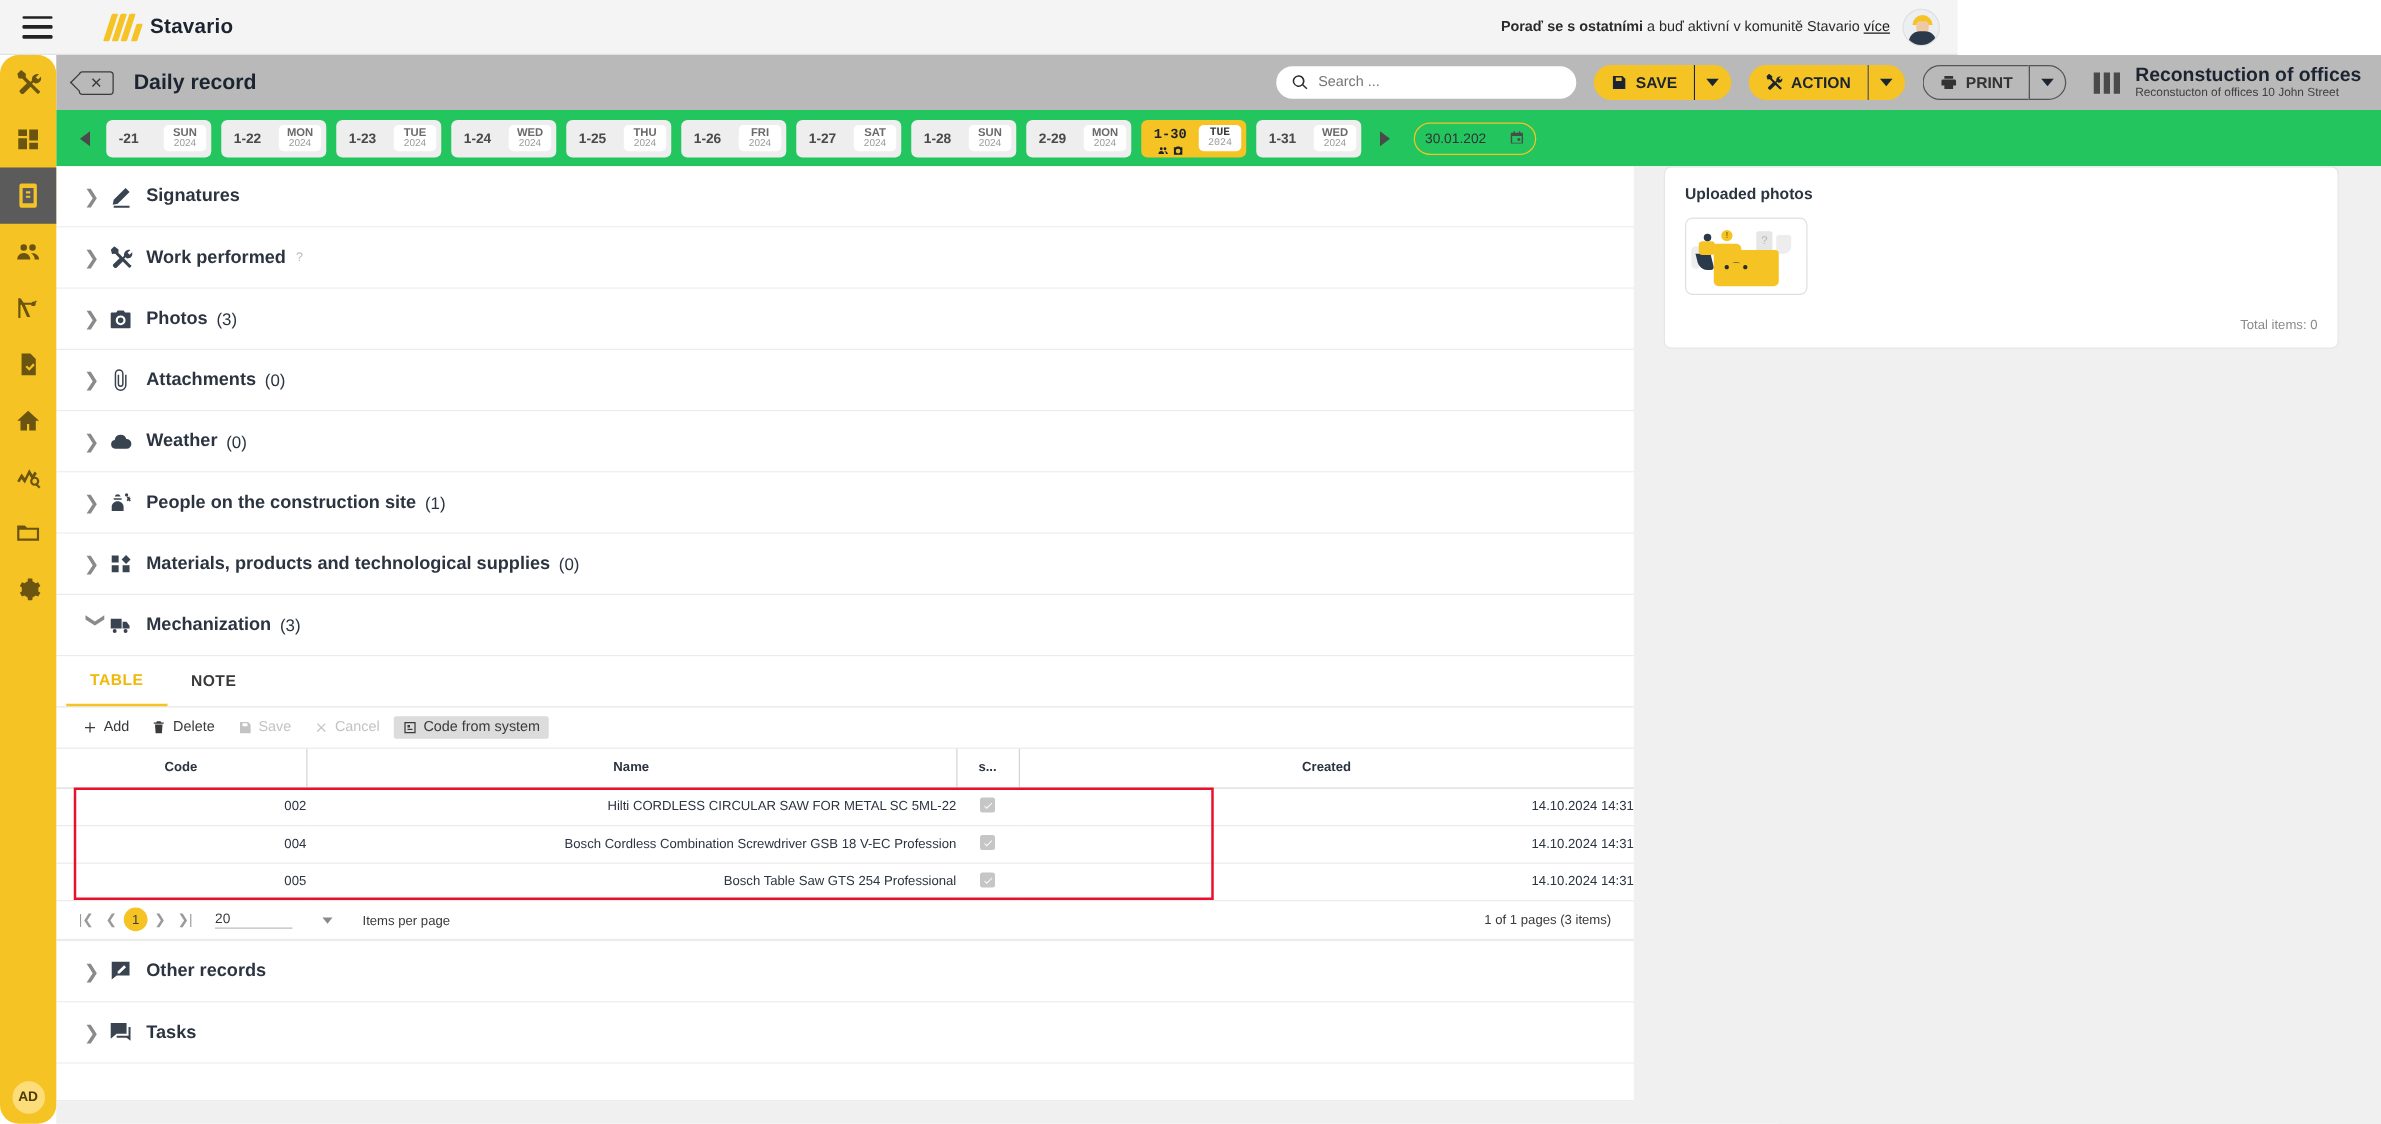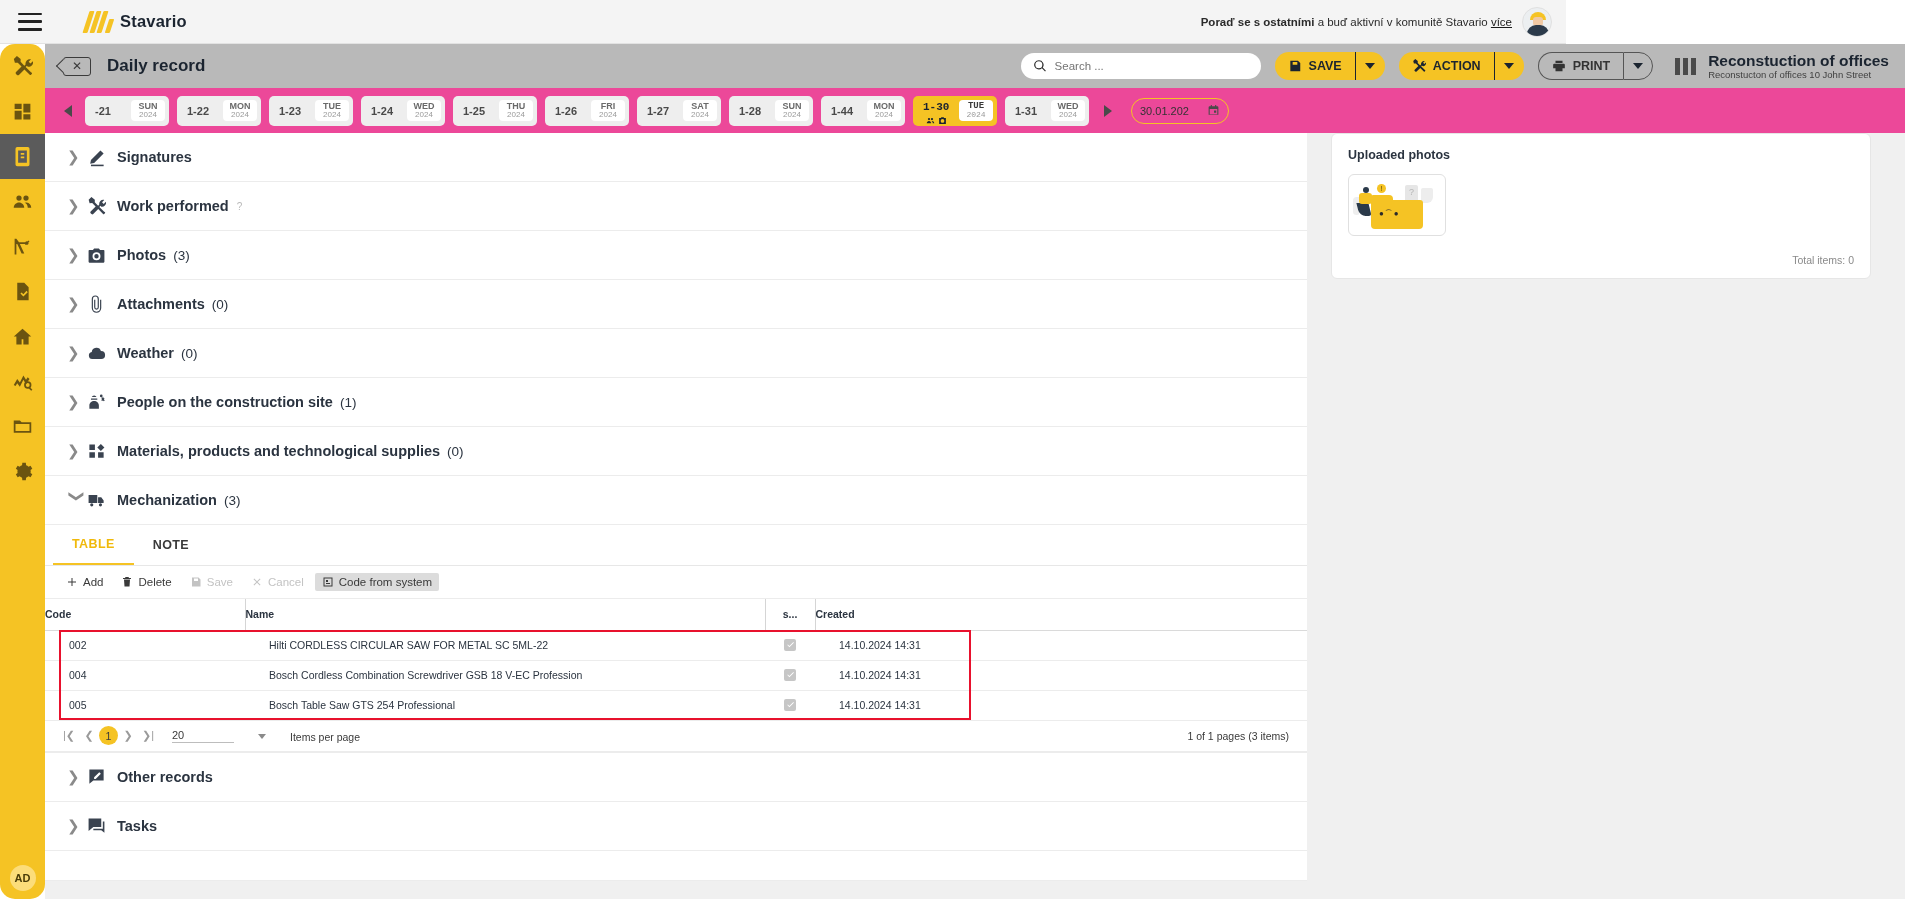--- a/index.html
+++ b/index.html
@@ -119,21 +119,21 @@
     display: flex; align-items: center; gap: 12px; margin-left: 22px; padding-right: 16px;
   }
   .bars { display: flex; gap: 3px; }
   .bars i { display:block; width: 5px; height: 17px; background: #4a4a4a; }
   .proj-title { font-size: 15.5px; font-weight: bold; color: #1b2430; line-height: 1.15; }
   .proj-sub { font-size: 9.5px; color: #3f3f3f; }
 
   
   .datestrip {
     position: absolute; top: 88px; left: 45px; width: 1860px; height: 45px;
-    background: #ec4899; display: flex; align-items: center; padding-left: 14px;
+    background: #22c55e; display: flex; align-items: center; padding-left: 14px;
   }
   .arrow-btn { width: 18px; display:flex; align-items:center; justify-content:center; cursor:pointer; }
   .tri-l { width:0;height:0;border-top:6px solid transparent;border-bottom:6px solid transparent;border-right:8px solid #4a4a4a; }
   .tri-r { width:0;height:0;border-top:6px solid transparent;border-bottom:6px solid transparent;border-left:8px solid #4a4a4a; }
   .day {
     height: 30px; min-width: 84px; background: #eeeeee; border-radius: 5px;
     margin-left: 8px; display: flex; align-items: center; justify-content: space-between;
     padding: 0 4px 0 10px; cursor: pointer;
   }
   .day.sel { background: #f5c324; font-family: Liberation Mono, monospace; }
@@ -184,27 +184,28 @@
           border-bottom: 1px solid #ececec; }
   .tbtn { display: flex; align-items: center; gap: 5px; padding: 3px 7px; font-size: 11.5px;
           color: #3a3a3a; cursor: pointer; border-radius: 2px; }
   .tbtn svg { width: 12px; height: 12px; fill: #3a3a3a; }
   .tbtn.disabled { color: #c3c3c3; cursor: default; }
   .tbtn.disabled svg { fill: #c3c3c3; }
   .tbtn.hl { background: #dcdcdc; }
 
   table { width: 100%; border-collapse: collapse; }
   thead th {
-    height: 31px; font-size: 10.5px; font-weight: bold; color: #2b3440; text-align: left;
+    height: 31px; font-size: 10.5px; font-weight: bold; color: #2b3440; text-align: center;
     border-bottom: 1px solid #dadada; padding-left: 0; vertical-align: middle;
   }
   thead th.sep { border-left: 1px solid #d5d5d5; }
   tbody td {
-    height: 30px; font-size: 10.5px; color: #2b3440; padding-left: 24px;
+    height: 30px; font-size: 10.5px; color: #2b3440; padding-left: 12px;
     border-bottom: 1px solid #ececec;
+    text-align: right;
   }
   .chk { width: 12px; height: 12px; background: #c6c6c6; border-radius: 2px;
          display: inline-flex; align-items: center; justify-content: center; }
   .chk svg { width: 9px; height: 9px; fill: #fff; }
 
   .redbox {
     position: absolute; border: 2.5px solid #e8112d; pointer-events: none; z-index: 12;
   }
 
   .pager { height: 31px; display: flex; align-items: center; padding-left: 14px;
@@ -463,21 +464,21 @@
       </div>
   </div>
   <div class="day">
     <span class="day-num">1-28</span>
     <div class="day-right">
         <div class="day-dow">SUN</div>
         <div class="day-yr">2024</div>
       </div>
   </div>
   <div class="day">
-    <span class="day-num">1-44</span>
+    <span class="day-num">2-29</span>
     <div class="day-right">
         <div class="day-dow">MON</div>
         <div class="day-yr">2024</div>
       </div>
   </div>
   <div class="day sel">
     <div>
       <span class="day-num">1-30</span>
       <div class="day-icons">
         <svg viewBox="0 0 24 24">

